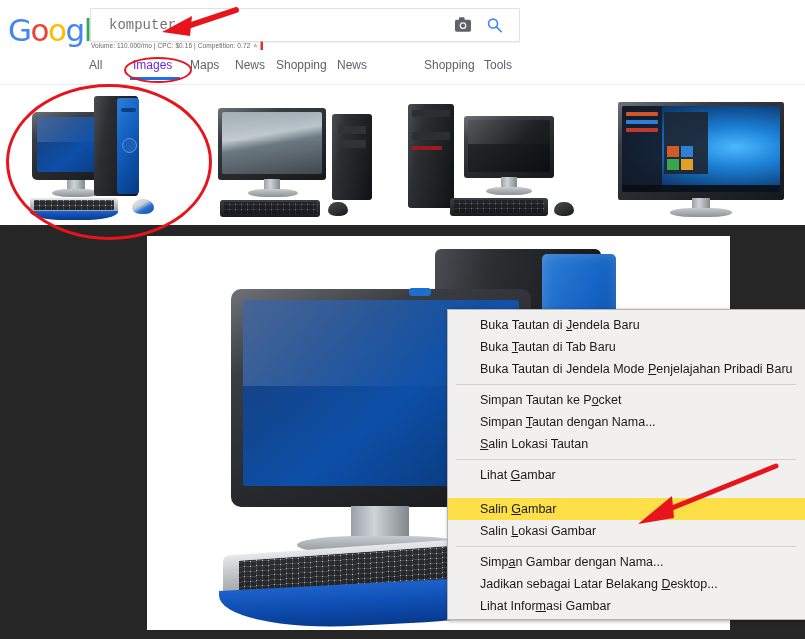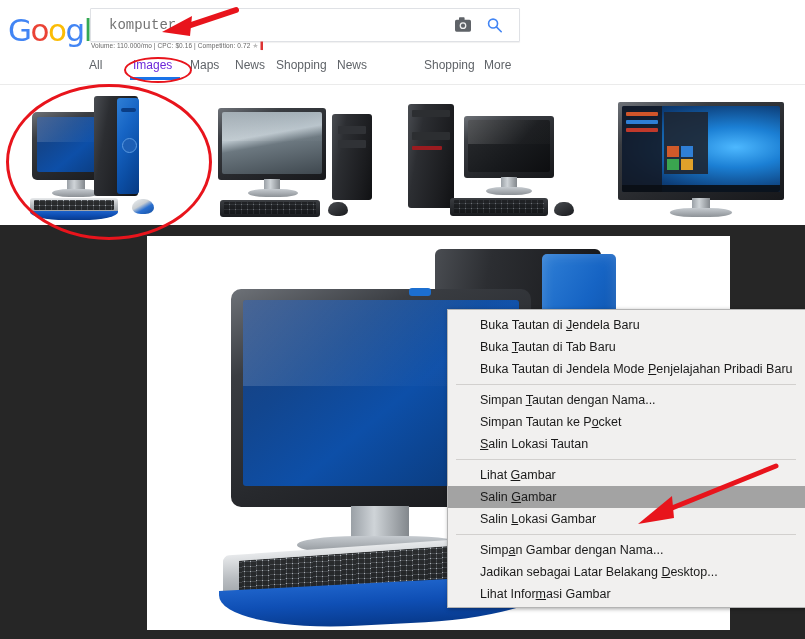--- a/index.html
+++ b/index.html
@@ -113,21 +113,21 @@
     position:absolute;left:447px;top:309px;width:358px;
     background:#f1f0ef;border:1px solid #b4b4b4;
     box-shadow:1px 1px 4px rgba(0,0,0,0.35);
     z-index:20;padding:4px 0 2px 0;
     font-family:"Liberation Sans", sans-serif;
   }
   .menu-item{
     height:22px;line-height:22px;padding-left:32px;
     font-size:12.5px;color:#1a1a1a;white-space:nowrap;cursor:default;
   }
-  .menu-item.selected{background:#a3a3a3;}
+  .menu-item.selected{background:#fde047;margin-top:12px;}
   .menu-sep{height:1px;margin:4px 10px 4px 8px;background:#d2d0ce;}
   .acc{text-decoration:underline;}
 
   
   .annot{position:absolute;pointer-events:none;}
   #red-circle-thumb{
     left:6px;top:84px;width:200px;height:150px;
     border:3px solid #e8141c;border-radius:50%;z-index:6;
   }
   #red-ellipse-images{
@@ -167,21 +167,21 @@
   </div>
 
   <div id="nav">
     <div class="nav-item" style="left:89px;">All</div>
     <div class="nav-item active" style="left:133px;">Images</div>
     <div class="nav-item" style="left:190px;">Maps</div>
     <div class="nav-item" style="left:235px;">News</div>
     <div class="nav-item" style="left:276px;">Shopping</div>
     <div class="nav-item" style="left:337px;">News</div>
     <div class="nav-item" style="left:424px;">Shopping</div>
-    <div class="nav-item" style="left:484px;">More</div>
+    <div class="nav-item" style="left:484px;">Tools</div>
     <div id="nav-underline"></div>
   </div>
   <div id="nav-border"></div>
 </div>
 
 <div id="thumb-strip">
 
   <div class="thumb t1">
     <div class="mon-outer" style="left:28px;top:26px;width:92px;height:68px;"></div>
     <div class="mon-screen scr-blue" style="left:33px;top:31px;width:82px;height:55px;">
@@ -283,24 +283,24 @@
   <div class="menu-item">
     <span>Buka <span class="acc">T</span>autan di Tab Baru</span>
   </div>
   <div class="menu-item">
     <span>Buka Tautan di Jendela Mode <span class="acc">P</span>enjelajahan Pribadi Baru</span>
   </div>
 
   <div class="menu-sep"></div>
 
   <div class="menu-item">
+    <span>Simpan Tautan ke P<span class="acc">o</span>cket</span>
+  </div>
+  <div class="menu-item">
     <span>Simpan <span class="acc">T</span>autan dengan Nama...</span>
-  </div>
-  <div class="menu-item">
-    <span>Simpan Tautan ke P<span class="acc">o</span>cket</span>
   </div>
   <div class="menu-item">
     <span><span class="acc">S</span>alin Lokasi Tautan</span>
   </div>
 
   <div class="menu-sep"></div>
 
   <div class="menu-item">
     <span>Lihat <span class="acc">G</span>ambar</span>
   </div>

